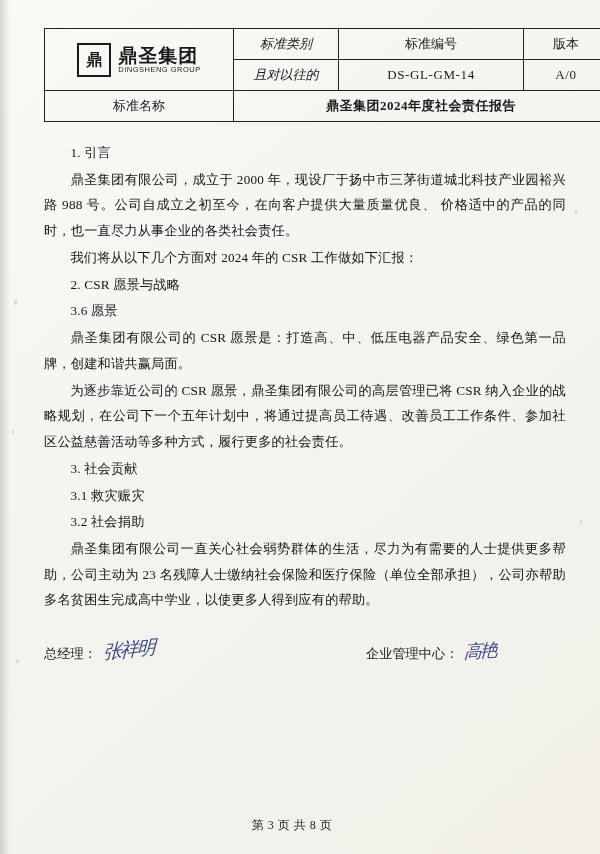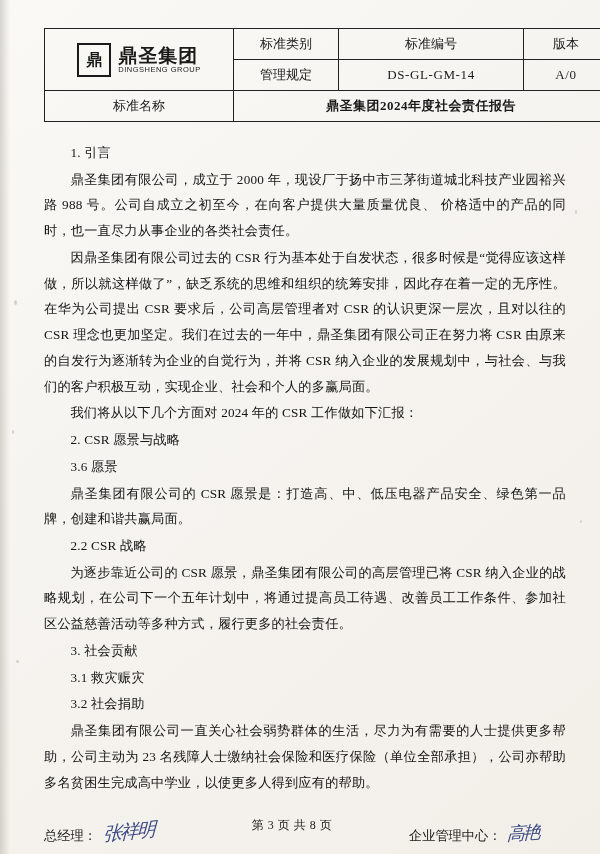--- a/index.html
+++ b/index.html
@@ -78,21 +78,21 @@
     font-size: 19px;
     font-weight: bold;
     letter-spacing: 1px;
     font-family: "Liberation Serif", serif;
   }
   .logo-en {
     font-size: 7.5px;
     letter-spacing: 0.5px;
     font-family: "Liberation Sans", sans-serif;
   }
-  .col-a { width: 100px; }
+  .col-a { width: 100px; font-style: italic; }
   .col-b { width: 180px; }
   .col-c { width: 80px; }
   .mono {
     font-family: "Liberation Mono", monospace;
     font-size: 12.5px;
     letter-spacing: 0.6px;
   }
   .name-cell {
     font-size: 13px;
     margin-left: 23px;
@@ -124,21 +124,20 @@
   .sig-block {
     margin-top: 24px;
     font-size: 13.2px;
     position: relative;
   }
   .sig-row {
     display: flex;
     align-items: flex-end;
     margin-bottom: 20px;
     position: relative;
-    gap: 43px;
   }
   .sig-left {
     width: 280px;
     display: flex;
     align-items: flex-end;
     position: relative;
   }
   .sig-right {
     flex: 1;
     display: flex;
@@ -202,40 +201,38 @@
             <div class="logo-cn">鼎圣集团</div>
             <div class="logo-en">DINGSHENG GROUP</div>
           </div>
         </div>
       </td>
       <td class="col-a">标准类别</td>
       <td class="col-b">标准编号</td>
       <td class="col-c">版本</td>
     </tr>
     <tr>
-      <td class="col-a">管理规定</td>
+      <td class="col-a">且对以往的</td>
       <td class="col-b mono">DS-GL-GM-14</td>
       <td class="col-c mono">A/0</td>
     </tr>
     <tr>
       <td class="name-cell">标准名称</td>
       <td class="title-cell" colspan="3">鼎圣集团2024年度社会责任报告</td>
     </tr>
   </tbody>
     </table>
 
   <div class="body-area" id="body-area">
       <p class="heading">1. 引言</p>
       <p class="para">鼎圣集团有限公司，成立于 2000 年，现设厂于扬中市三茅街道城北科技产业园裕兴路 988 号。公司自成立之初至今，在向客户提供大量质量优良、 价格适中的产品的同时，也一直尽力从事企业的各类社会责任。</p>
-      <p class="para">因鼎圣集团有限公司过去的 CSR 行为基本处于自发状态，很多时候是“觉得应该这样做，所以就这样做了”，缺乏系统的思维和组织的统筹安排，因此存在着一定的无序性。 在华为公司提出 CSR 要求后，公司高层管理者对 CSR 的认识更深一层次，且对以往的 CSR 理念也更加坚定。我们在过去的一年中，鼎圣集团有限公司正在努力将 CSR 由原来的自发行为逐渐转为企业的自觉行为，并将 CSR 纳入企业的发展规划中，与社会、与我们的客户积极互动，实现企业、社会和个人的多赢局面。</p>
       <p class="para">我们将从以下几个方面对 2024 年的 CSR 工作做如下汇报：</p>
       <p class="heading">2. CSR 愿景与战略</p>
       <p class="heading">3.6 愿景</p>
       <p class="para">鼎圣集团有限公司的 CSR 愿景是：打造高、中、低压电器产品安全、绿色第一品牌，创建和谐共赢局面。</p>
-      <p class="heading">2.2 CSR 战略</p>
       <p class="para">为逐步靠近公司的 CSR 愿景，鼎圣集团有限公司的高层管理已将 CSR 纳入企业的战略规划，在公司下一个五年计划中，将通过提高员工待遇、改善员工工作条件、参加社区公益慈善活动等多种方式，履行更多的社会责任。</p>
       <p class="heading">3. 社会贡献</p>
       <p class="heading">3.1 救灾赈灾</p>
       <p class="heading">3.2 社会捐助</p>
       <p class="para">鼎圣集团有限公司一直关心社会弱势群体的生活，尽力为有需要的人士提供更多帮助，公司主动为 23 名残障人士缴纳社会保险和医疗保险（单位全部承担），公司亦帮助多名贫困生完成高中学业，以使更多人得到应有的帮助。</p>
     </div>
 
   <div class="sig-block">
     <div class="sig-row">
       <div class="sig-left">

